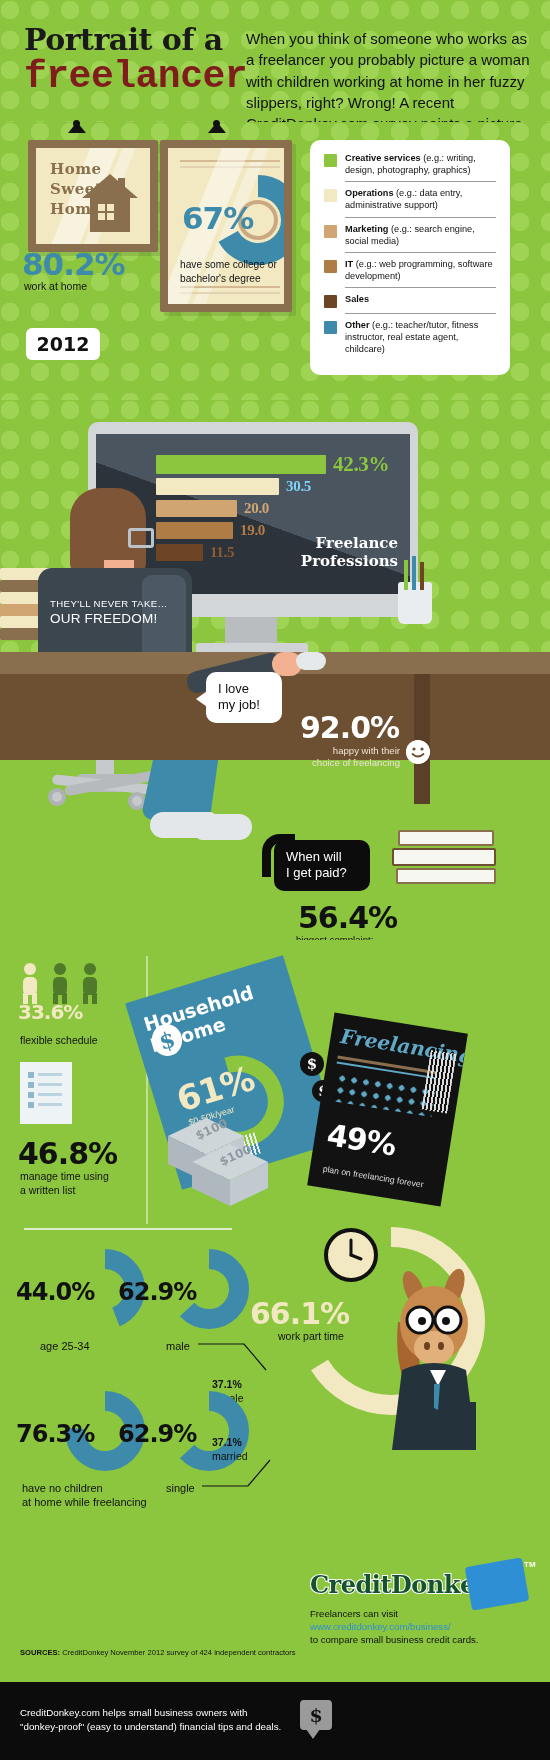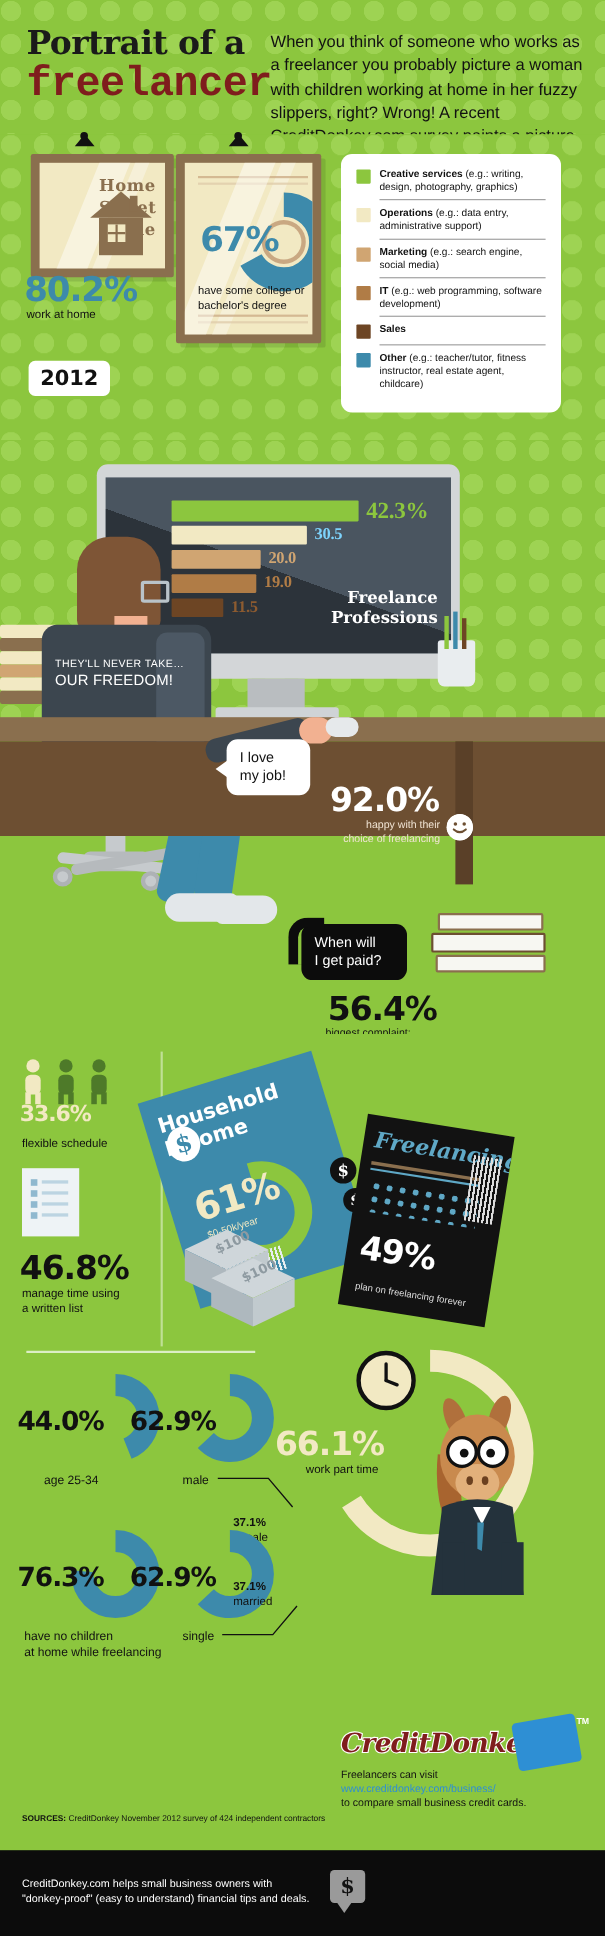--- a/index.html
+++ b/index.html
@@ -59,21 +59,21 @@
     position: absolute; width: 0; height: 0;
     border-left: 9px solid transparent; border-right: 9px solid transparent;
     border-bottom: 11px solid #111;
   }
   .nail { position:absolute; width:7px; height:7px; border-radius:50%; background:#111; }
 
   
   .hsh-text {
     position:absolute; left:14px; top:12px;
     font-family:"DejaVu Serif", serif; font-weight:bold; font-size:15px;
-    color:#8a6f4e; line-height:1.32; letter-spacing:0.5px; z-index:2;margin-left:40px;
+    color:#8a6f4e; line-height:1.32; letter-spacing:0.5px; z-index:2;
   }
   .house { position:absolute; right:10px; bottom:10px; width:60px; height:62px; z-index:2; }
 
   
   .pct67 {
     position:absolute; left:14px; top:52px; z-index:3;
     font-family:"DejaVu Sans", sans-serif; font-weight:bold; font-size:31px;
     color:#3d8aab; letter-spacing:-1px;
   }
   .cap67 {
@@ -290,22 +290,22 @@
 
   
   .donkey { position:absolute; left:378px; top:1262px; width:120px; height:200px; }
 
   
   .src { position:absolute; left:20px; top:1648px; font-size:7.6px; color:#111; }
   .src b { font-weight:bold; }
   .cd-logo { position:absolute; left:310px; top:1570px; }
   .cd-text {
     font-family:"DejaVu Serif", serif; font-weight:bold; font-size:24px;
-    color:#7f1d1d; letter-spacing:-0.5px;
-    -webkit-text-stroke: 2px #ffffff; paint-order: stroke fill; font-style: italic;
+    color:#14532d; letter-spacing:-0.5px;
+    -webkit-text-stroke: 2px #ffffff; paint-order: stroke fill;
   }
   .cd-card { position:absolute; left:158px; top:-8px; width:58px; height:44px; background:#2e8fd4; border-radius:4px; transform:rotate(-10deg); }
   .cd-tm { position:absolute; left:214px; top:-10px; font-size:8px; color:#fff; font-weight:bold; }
   .cd-note { position:absolute; left:310px; top:1608px; width:230px; font-size:9.6px; line-height:1.35; color:#111; }
   .cd-note a { color:#2e8fd4; text-decoration:none; }
 
   .footer-black { position:absolute; left:0; top:1682px; width:550px; height:78px; background:#0c0c0c; }
   .footer-text { position:absolute; left:20px; top:1706px; width:280px; font-size:9.8px; line-height:1.45; color:#fff; }
   .footer-badge { position:absolute; left:300px; top:1700px; width:32px; height:30px; background:#9a9a9a; border-radius:4px;
     display:flex; align-items:center; justify-content:center;

